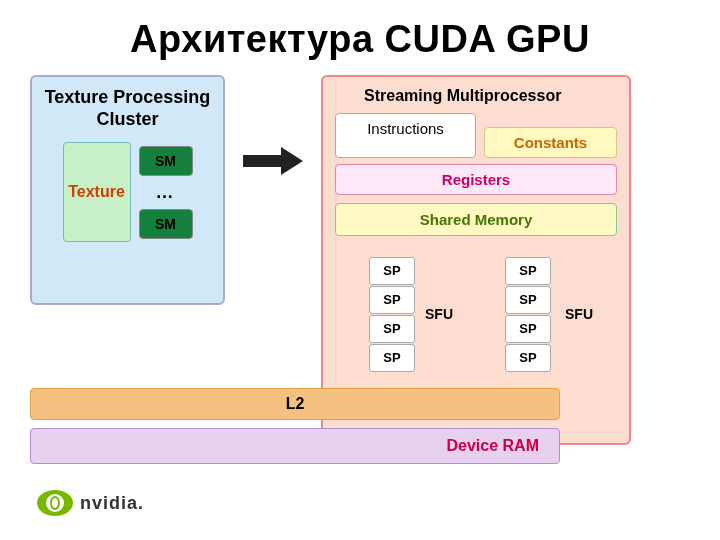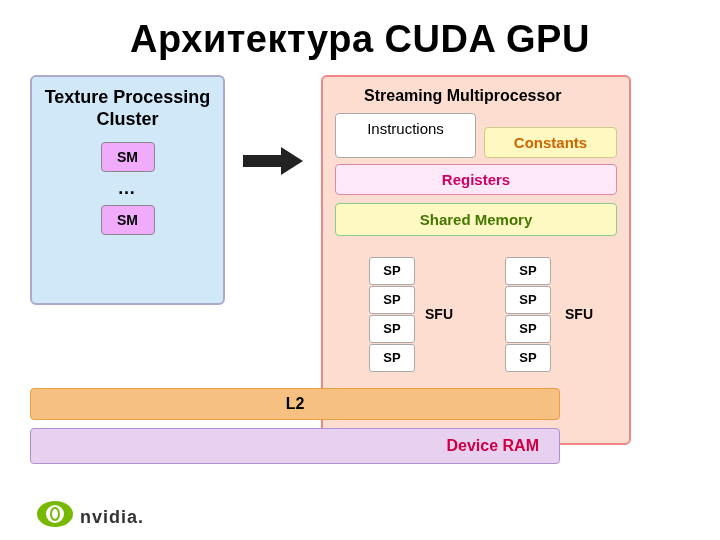--- a/index.html
+++ b/index.html
@@ -68,21 +68,21 @@
       font-weight: bold;
       color: #d04000;
     }
     .sm-stack {
       display: flex;
       flex-direction: column;
       gap: 6px;
       align-items: center;
     }
     .sm-box {
-      background: #f0abfc;
+      background: #15803d;
       border: 1.5px solid #888;
       border-radius: 4px;
       width: 54px;
       height: 30px;
       display: flex;
       align-items: center;
       justify-content: center;
       font-size: 14px;
       font-weight: bold;
     }
@@ -237,21 +237,21 @@
       font-weight: bold;
       color: #cc0044;
     }
 
     
     .nvidia-logo {
       position: absolute;
       bottom: 12px;
       left: 36px;
       display: flex;
-      align-items: flex-end;
+      align-items: center;
       gap: 6px;
     }
     .nvidia-eye {
       width: 38px;
       height: 28px;
     }
     .nvidia-text {
       font-size: 18px;
       font-weight: bold;
       color: #333;
@@ -261,20 +261,21 @@
 </head>
 <body>
 
 <div class="page-title">Архитектура CUDA GPU</div>
 
 <div class="main-content" style="margin-top:4px;">
 
   <div class="tpc-box">
     <div class="tpc-title">Texture Processing Cluster</div>
     <div class="tpc-inner">
+      <div class="texture-box">Texture</div>
       <div class="sm-stack">
         <div class="sm-box">SM</div>
         <div class="sm-dots">…</div>
         <div class="sm-box">SM</div>
       </div>
     </div>
   </div>
 
   <div class="arrow-container">
     <svg width="60" height="32" viewBox="0 0 60 32">

